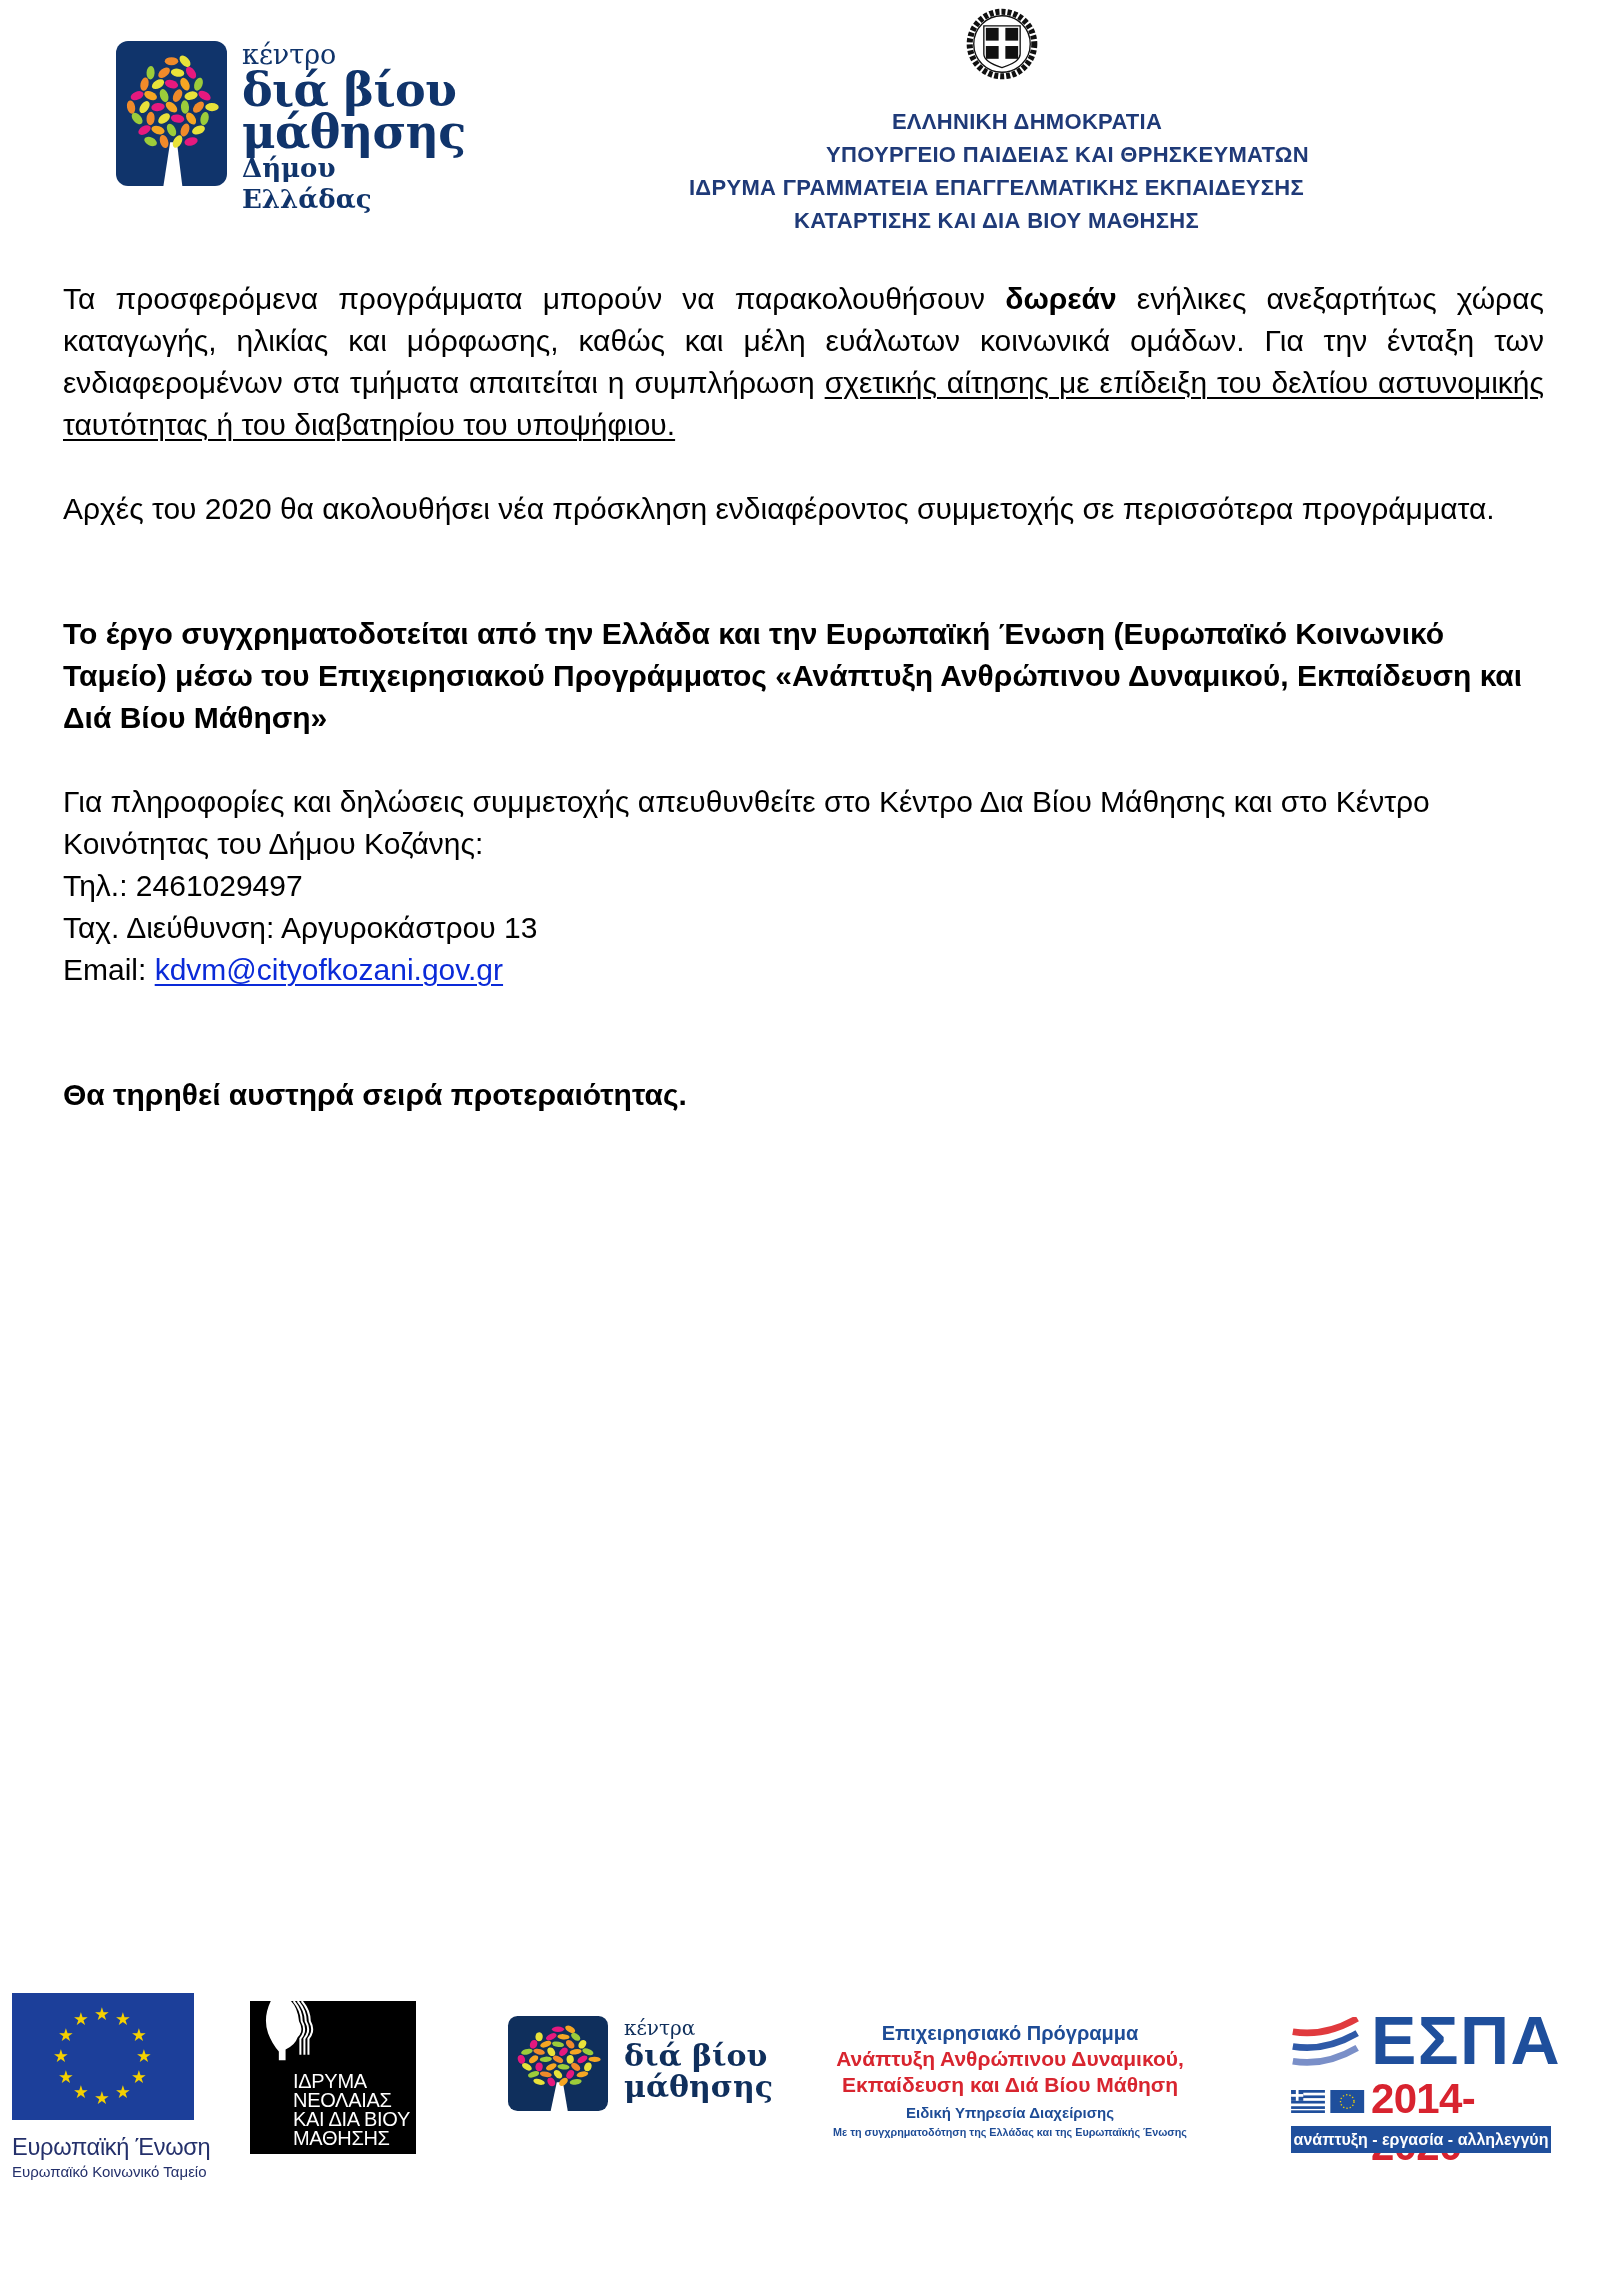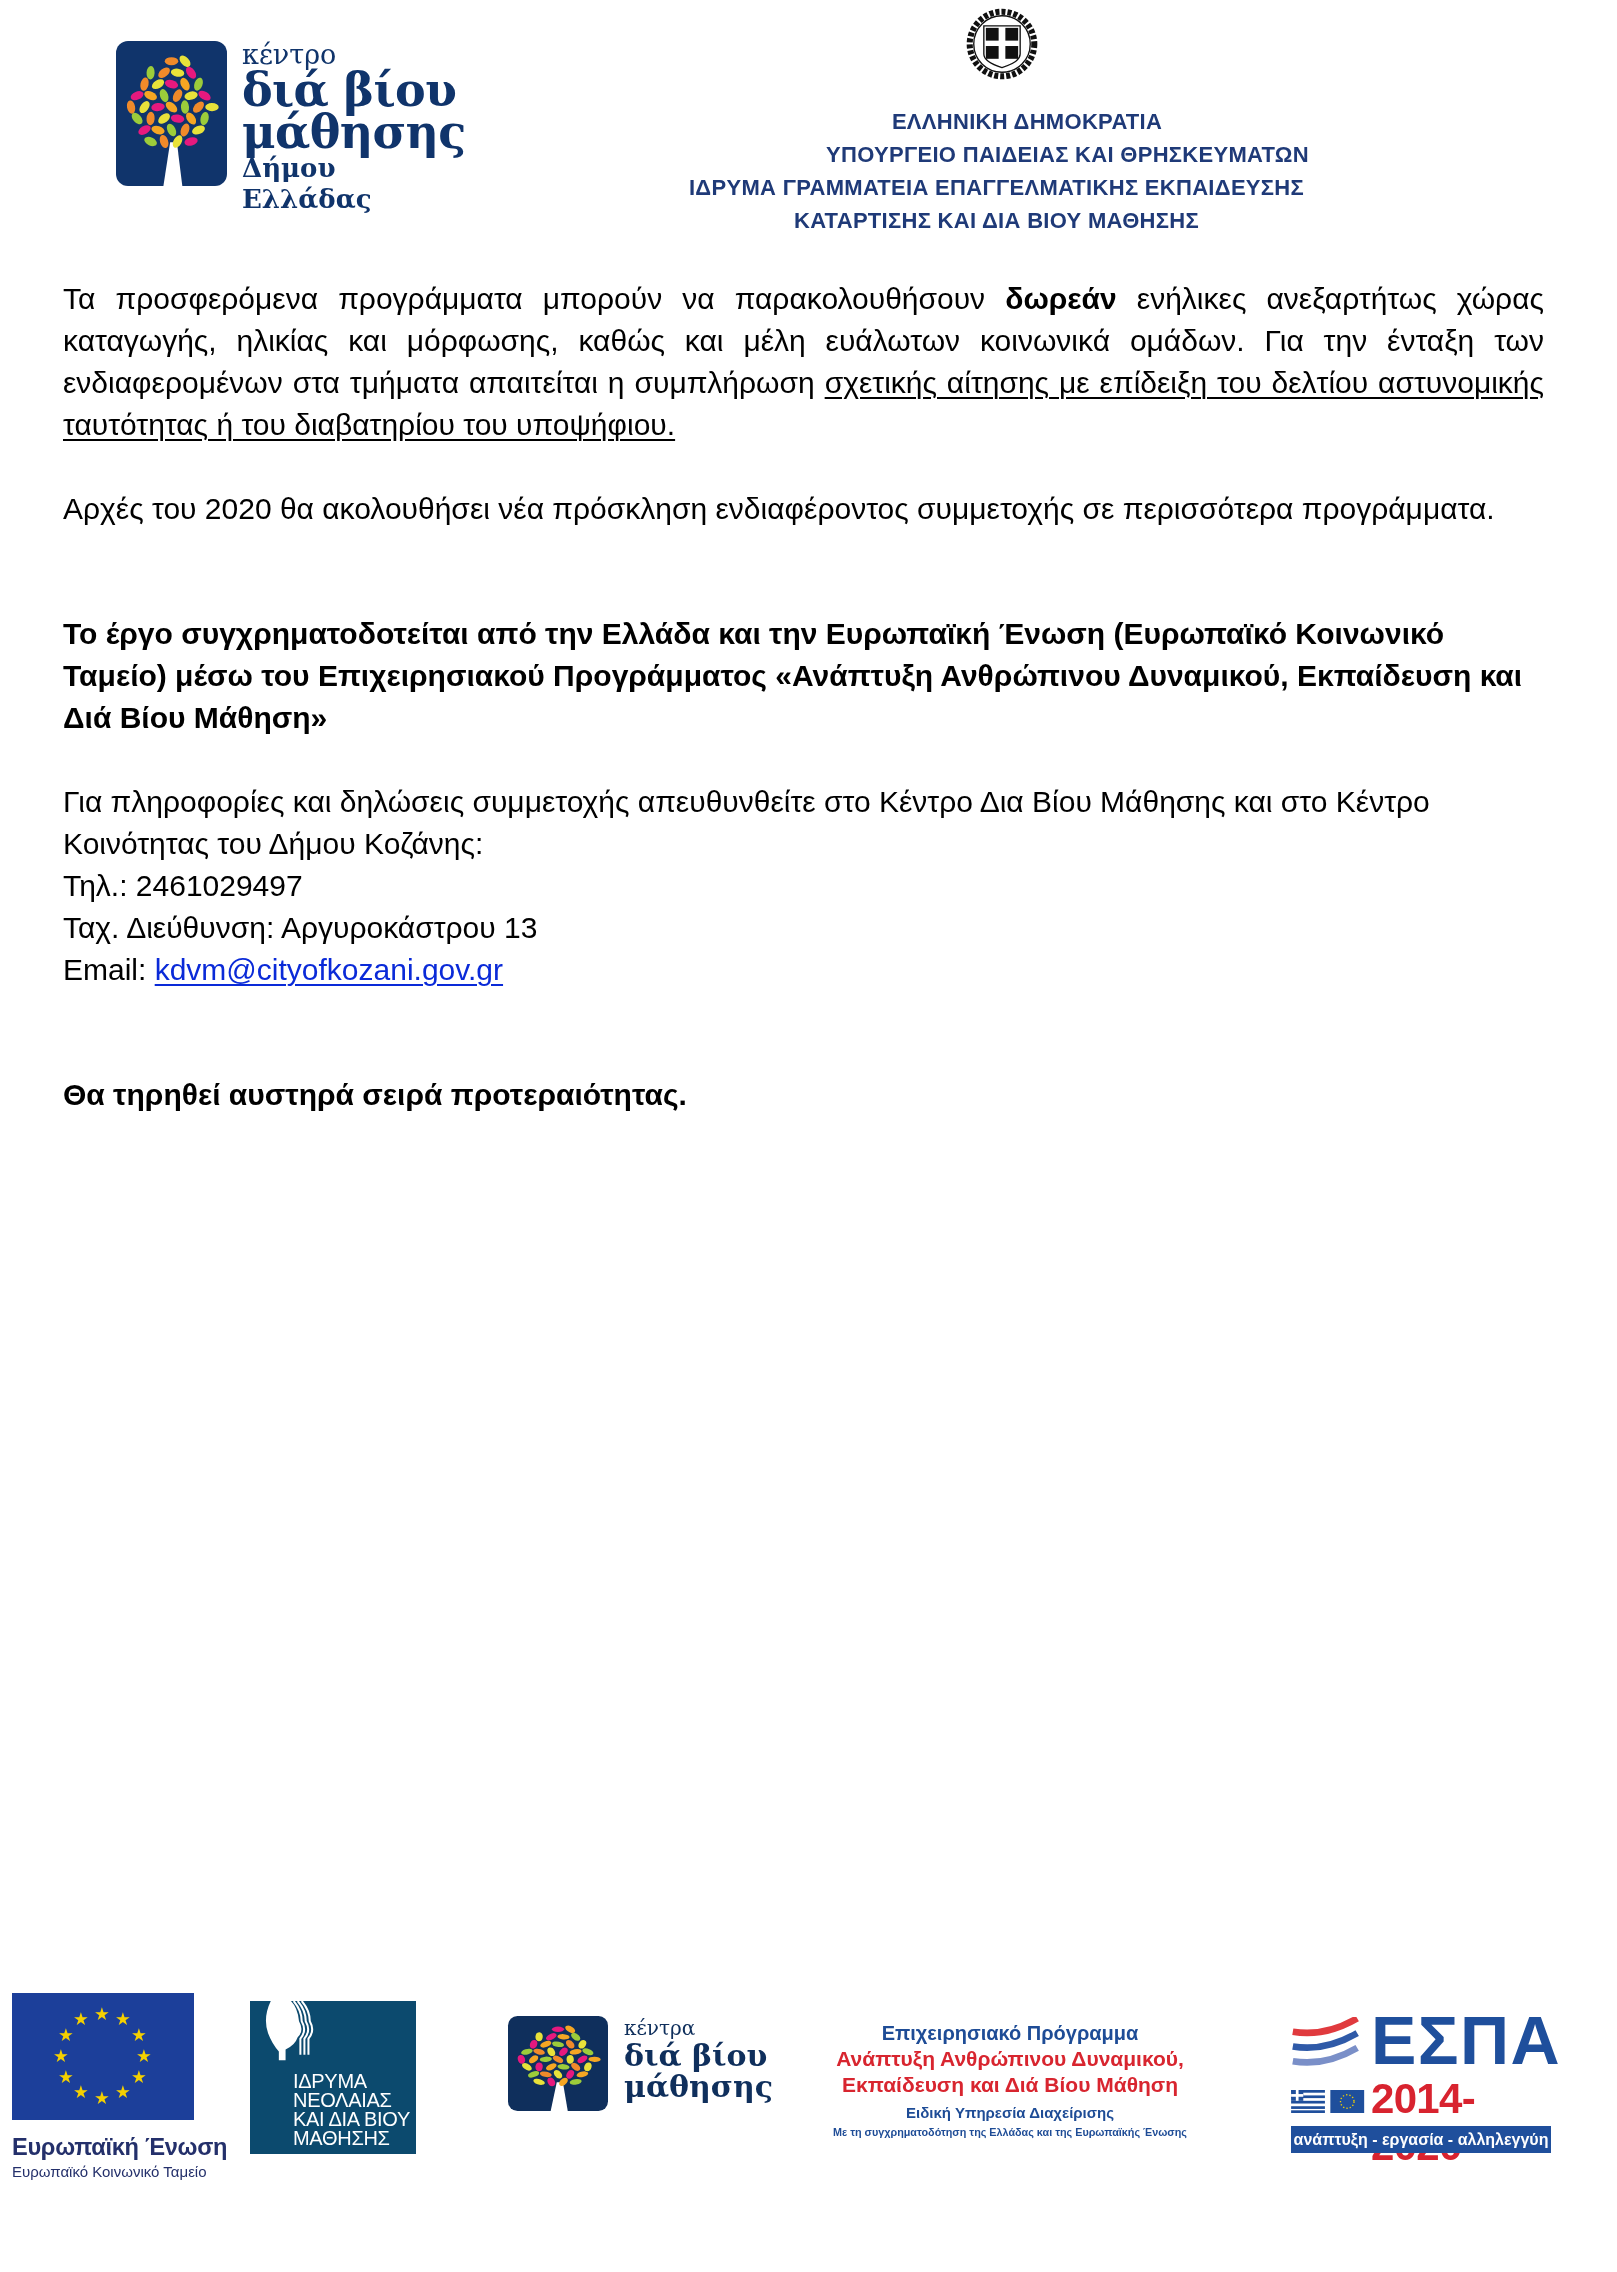--- a/index.html
+++ b/index.html
@@ -32,24 +32,24 @@
   .p4 { top:781px; }
   .p4 div { height:42px; }
   .p5 { top:1074px; font-weight:bold; }
   u.ul { text-decoration:underline; text-decoration-thickness:2px; text-underline-offset:4px; }
   a.email { color:#0a2ad8; text-decoration:underline; text-decoration-thickness:2px; text-underline-offset:4px; }
 
   
   .eu-logo { position:absolute; left:12px; top:1993px; width:182px; }
   .eu-flag { width:182px; height:127px; background:#1c3f9a; position:relative; }
   .eu-flag span { position:absolute; color:#f4d000; font-size:17.6px; line-height:17.6px; }
-  .eu-title { color:#24306b; font-weight:bold; font-size:23.6px; margin-top:13.5px; white-space:nowrap; letter-spacing:-0.3px;}
+  .eu-title { color:#24306b; font-weight:normal; font-size:23.6px; margin-top:13.5px; white-space:nowrap; letter-spacing:-0.3px;}
   .eu-sub { color:#24306b; font-size:15px; margin-top:2.7px; white-space:nowrap; }
 
-  .inedivim { position:absolute; left:250px; top:2001px; width:166px; height:153px; background:#0c4a6e; color:#fff; overflow:hidden; }
+  .inedivim { position:absolute; left:250px; top:2001px; width:166px; height:153px; background:#000000; color:#fff; overflow:hidden; }
   .inedivim .txt { position:absolute; left:43px; top:71px; font-size:20px; line-height:19px; white-space:nowrap; letter-spacing:-0.3px; }
 
   .kdvm2 { position:absolute; left:508px; top:2013px; width:270px; height:101px; }
   .kdvm2 .mark { position:absolute; left:0; top:3.4px; width:100px; height:95px; background:#0f2f5c; border-radius:9.5px; overflow:hidden; }
   .kdvm2 .words { position:absolute; left:116px; top:5.4px; color:#0f2f5c; font-family:"DejaVu Serif", serif; }
   .kdvm2 .w1 { font-size:20px; line-height:21.6px; }
   .kdvm2 .w2, .kdvm2 .w3 { font-size:30px; line-height:31px; font-weight:bold; }
 
   .epanek { position:absolute; left:814px; top:2020px; width:392px; text-align:center; font-family:"Liberation Sans", sans-serif; }
   .epanek .e1 { color:#1e4c96; font-size:20px; line-height:26px; font-weight:bold; }

